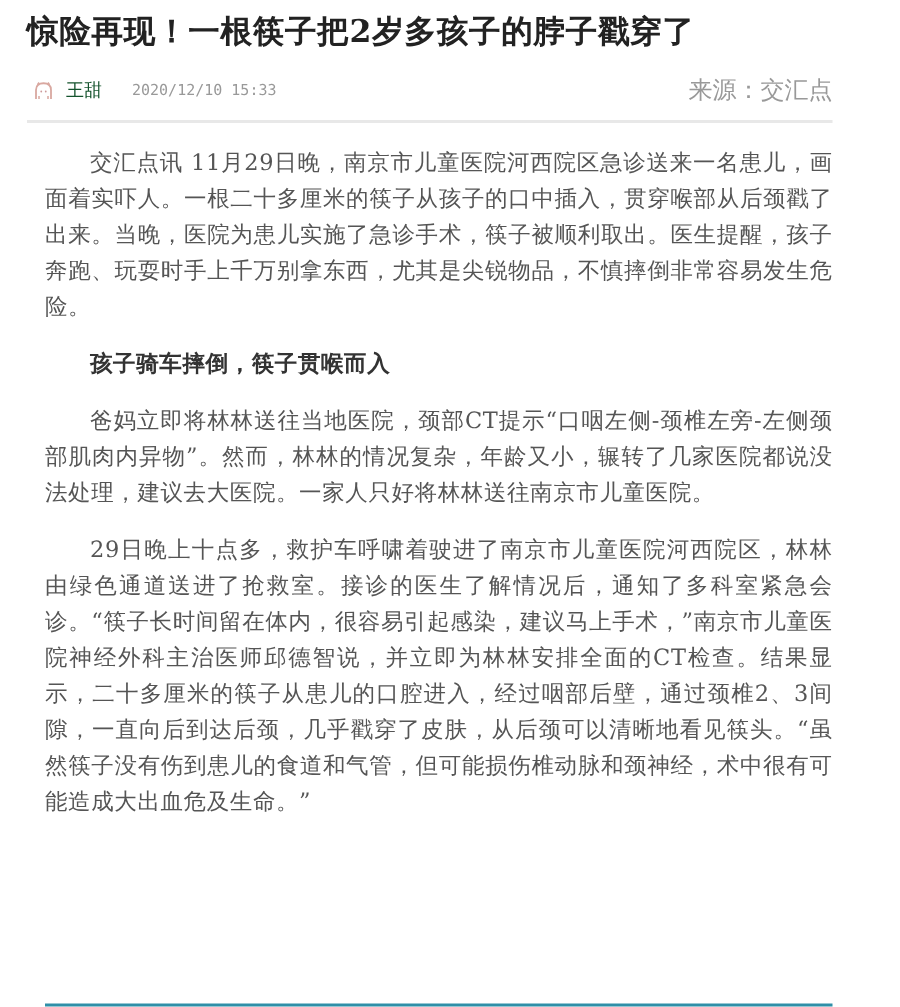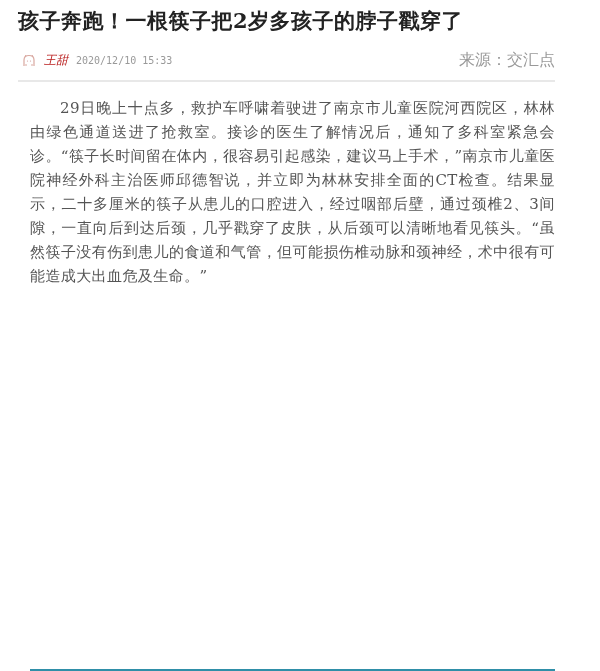--- a/index.html
+++ b/index.html
@@ -38,23 +38,22 @@
       color: #999999;
     }
     .avatar-icon {
       width: 14px;
       height: 14px;
       margin-right: 8px;
       display: inline-block;
     }
     .author {
       font-size: 12px;
-      color: #b91c1c;
-      margin-right: 8px;
-      font-style: italic;
+      color: #14532d;
+      margin-right: 20px;
     }
     .timestamp {
       font-size: 10px;
       color: #999999;
       font-family: "DejaVu Sans Mono", "Liberation Mono", monospace;
     }
     .source {
       margin-left: auto;
       font-size: 16px;
       color: #999999;
@@ -96,36 +95,39 @@
       left: 30px;
       top: 669px;
       width: 525px;
       height: 2px;
       background: #2f8fa8;
     }
   </style>
 </head>
 <body>
 
-<h1 class="title">孩子奔跑！一根筷子把2岁多孩子的脖子戳穿了</h1>
+<h1 class="title">惊险再现！一根筷子把2岁多孩子的脖子戳穿了</h1>
 
 <div class="meta">
   <span class="avatar-icon">
     <svg width="14" height="14" viewBox="0 0 14 14">
       <path d="M2 6 C2 2.5 4 1.5 7 1.5 C10 1.5 12 2.5 12 6 L12 12 M2 6 L2 12" fill="none" stroke="#d9a8a0" stroke-width="1.2"></path>
       <path d="M3 2.5 L4 1 M11 2.5 L10 1" stroke="#d9a8a0" stroke-width="1"></path>
       <circle cx="5.5" cy="7" r="0.6" fill="#c99"></circle>
       <circle cx="8.5" cy="7" r="0.6" fill="#c99"></circle>
       <path d="M4 12 L4 10 M10 12 L10 10" stroke="#d9a8a0" stroke-width="1"></path>
     </svg>
   </span>
   <span class="author">王甜</span>
   <span class="timestamp">2020/12/10 15:33</span>
   <span class="source">来源：交汇点</span>
 </div>
 
 <div class="divider"></div>
 
 <div class="article">
+  <p class="para">交汇点讯 11月29日晚，南京市儿童医院河西院区急诊送来一名患儿，画面着实吓人。一根二十多厘米的筷子从孩子的口中插入，贯穿喉部从后颈戳了出来。当晚，医院为患儿实施了急诊手术，筷子被顺利取出。医生提醒，孩子奔跑、玩耍时手上千万别拿东西，尤其是尖锐物品，不慎摔倒非常容易发生危险。</p>
+  <p class="subhead">孩子骑车摔倒，筷子贯喉而入</p>
+  <p class="para">爸妈立即将林林送往当地医院，颈部CT提示“口咽左侧-颈椎左旁-左侧颈部肌肉内异物”。然而，林林的情况复杂，年龄又小，辗转了几家医院都说没法处理，建议去大医院。一家人只好将林林送往南京市儿童医院。</p>
   <p class="para">29日晚上十点多，救护车呼啸着驶进了南京市儿童医院河西院区，林林由绿色通道送进了抢救室。接诊的医生了解情况后，通知了多科室紧急会诊。“筷子长时间留在体内，很容易引起感染，建议马上手术，”南京市儿童医院神经外科主治医师邱德智说，并立即为林林安排全面的CT检查。结果显示，二十多厘米的筷子从患儿的口腔进入，经过咽部后壁，通过颈椎2、3间隙，一直向后到达后颈，几乎戳穿了皮肤，从后颈可以清晰地看见筷头。“虽然筷子没有伤到患儿的食道和气管，但可能损伤椎动脉和颈神经，术中很有可能造成大出血危及生命。”</p>
 </div>
 
 <div class="image-strip"></div>
 
 </body></html>

